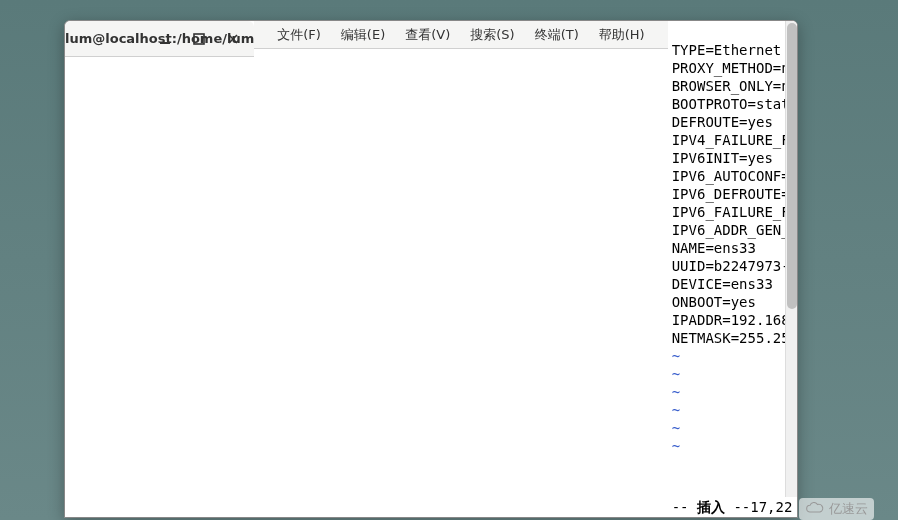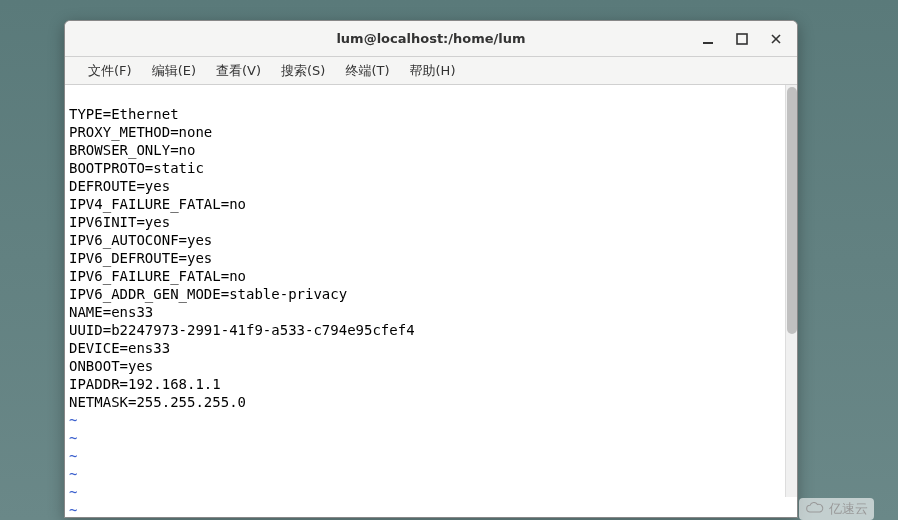--- a/index.html
+++ b/index.html
@@ -15,21 +15,21 @@
       position: absolute;
       left: 64px;
       top: 20px;
       width: 734px;
       height: 498px;
       background: #ffffff;
       border: 1px solid #888;
       border-radius: 6px 6px 0 0;
       box-shadow: 0 4px 16px rgba(0,0,0,0.3);
       display: flex;
-      flex-direction: column;
+      flex-direction: row;
       overflow: hidden;
     }
     .titlebar {
       height: 36px;
       background: #f5f5f4;
       border-bottom: 1px solid #d0d0d0;
       display: flex;
       align-items: center;
       position: relative;
       border-radius: 6px 6px 0 0;
@@ -198,20 +198,26 @@
 ONBOOT=yes
 IPADDR=192.168.1.1
 NETMASK=255.255.255.0
 <span class="tilde">~</span>
 <span class="tilde">~</span>
 <span class="tilde">~</span>
 <span class="tilde">~</span>
 <span class="tilde">~</span>
 <span class="tilde">~</span>
 </div>
+    <div class="status-line">
+      <span class="status-left"><span>-- </span><span class="mode">插入</span><span> --</span></span>
+      <span class="status-mid"></span>
+      <span class="status-pos">17,22</span>
+      <span class="status-pct">全部</span>
+    </div>
     <div class="scrollbar">
       <div class="scroll-thumb"></div>
     </div>
   </div>
 </div>
 
 <div class="watermark">
   <span class="watermark-icon">
     <svg viewBox="0 0 24 16">
         <path d="M6 12 a4 4 0 0 1 0-8 a5 5 0 0 1 9-1 a4 4 0 0 1 3 9 H6z" fill="none" stroke="#999" stroke-width="1.3"></path>

